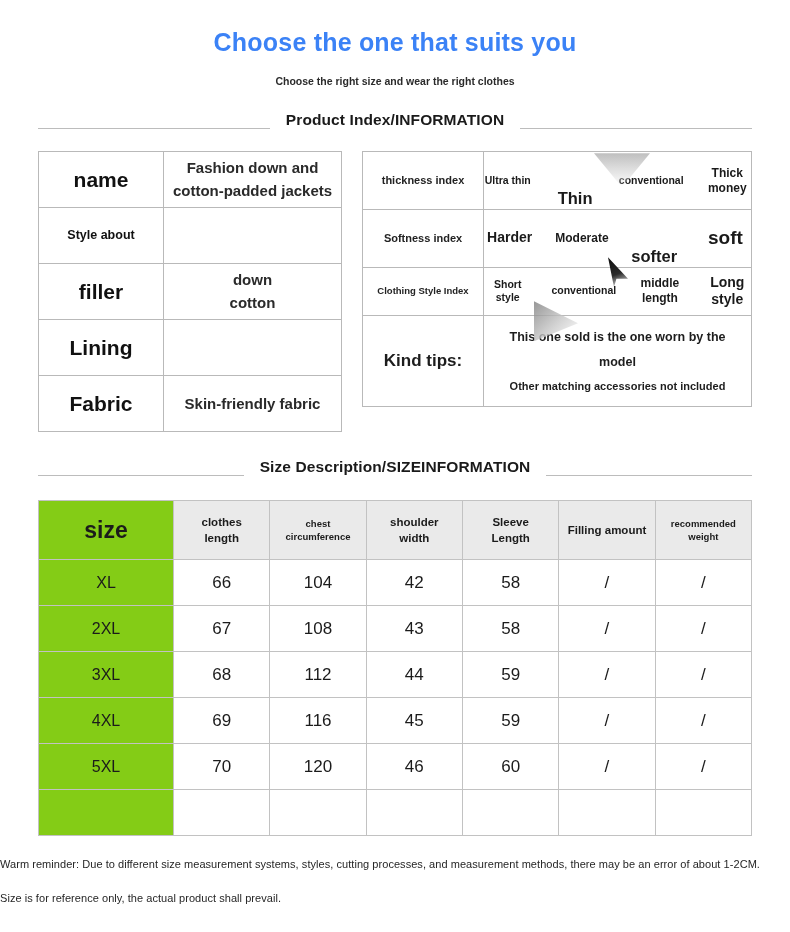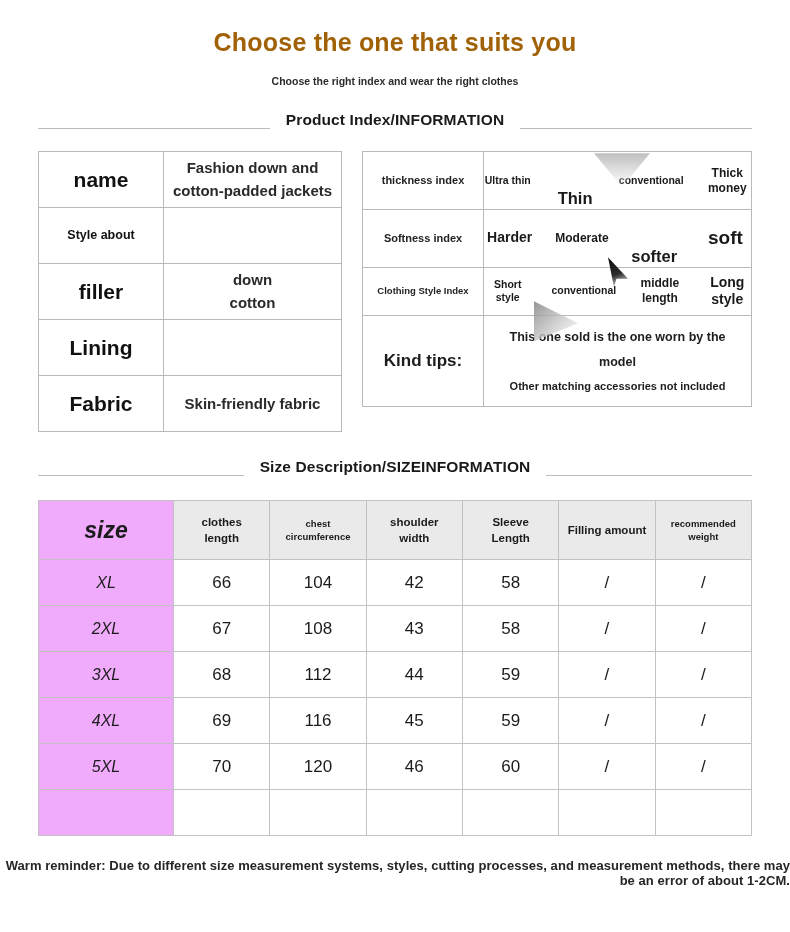--- a/index.html
+++ b/index.html
@@ -17,21 +17,21 @@
   }
 
   .page { width: 790px; height: 932px; position: relative; }
 
   
   .main-title {
     text-align: center;
     font-size: 25px;
     font-weight: bold;
     letter-spacing: 0.2px;
-    color: #a16207;
+    color: #3b82f6;
     margin: 28px 0 0 0;
     font-family: "Liberation Sans", sans-serif;
   }
   .sub-title {
     text-align: center;
     font-size: 10.5px;
     font-weight: bold;
     color: #2b2b2b;
     line-height: 1.55;
     margin: 16px auto 0 auto;
@@ -173,58 +173,57 @@
   .size-tbl td, .size-tbl th {
     border: 1px solid #c2c2c2;
     text-align: center;
     vertical-align: middle;
     font-weight: bold;
     color: #1b1b1b;
   }
   .size-tbl thead td { background: #eaeaea; height: 56px; }
   .size-tbl tbody tr { height: 46px; }
   .size-tbl td.first-col {
-    background: #f0abfc;
+    background: #84cc16;
     width: 132px;
     font-size: 16px;
     font-weight: normal;
-    font-style: italic;
   }
   .size-tbl thead td.first-col {
     font-size: 23px;
     font-weight: bold;
   }
   .hd {
     font-size: 11.5px;
     line-height: 1.4;
     white-space: pre-line;
     font-weight: bold;
   }
   .hd.tiny { font-size: 9.5px; }
   .size-tbl tbody td { font-size: 17px; font-weight: normal; color: #1b1b1b; }
   .size-tbl tbody td.slash { font-size: 17px; }
 
   
   .note {
-    text-align: right;
-    font-size: 13px;
-    font-weight: bold;
+    text-align: left;
+    font-size: 11px;
+    font-weight: normal;
     color: #262626;
     margin-top: 22px;
     letter-spacing: 0.05px;
   }
   .note.second { margin-top: 22px; }
 </style>
 </head>
 <body>
 
 <div class="page">
 
   <div class="main-title">Choose the one that suits you</div>
-  <div class="sub-title">Choose the right index and wear the right clothes</div>
+  <div class="sub-title">Choose the right size and wear the right clothes</div>
 
   <div class="section-head">
     <div class="rule left"></div>
     <div class="s-title">Product Index/INFORMATION</div>
     <div class="rule right"></div>
   </div>
 
   <div class="info-wrap">
 
     <table class="tbl spec-tbl">
@@ -383,14 +382,15 @@
             <td></td>
             <td></td>
             <td></td>
             <td></td>
           </tr>
         </tbody>
     </table>
   </div>
 
   <div class="note">Warm reminder: Due to different size measurement systems, styles, cutting processes, and measurement methods, there may be an error of about 1-2CM.</div>
+  <div class="note second">Size is for reference only, the actual product shall prevail.</div>
 
 </div>
 
 </body></html>

